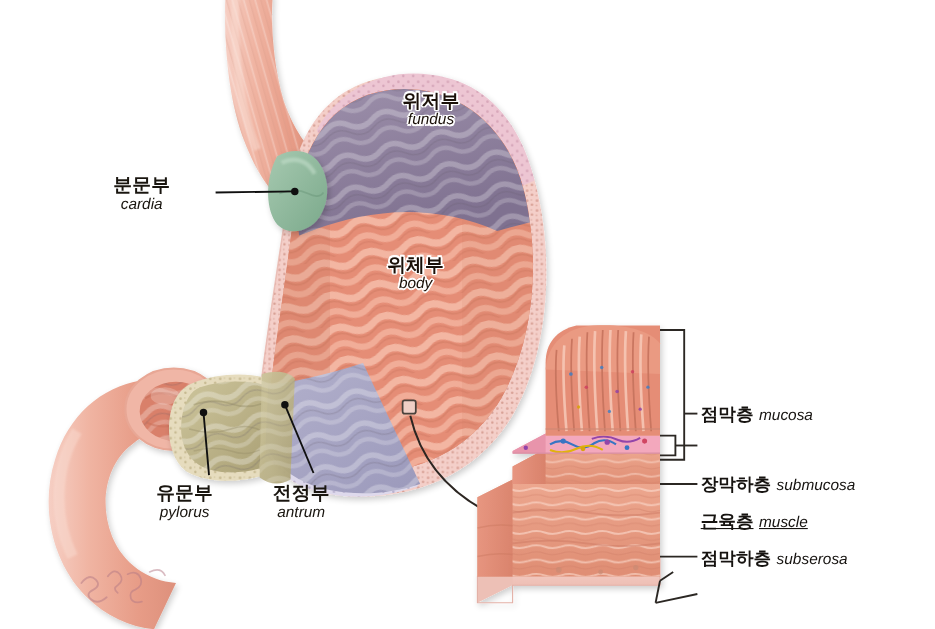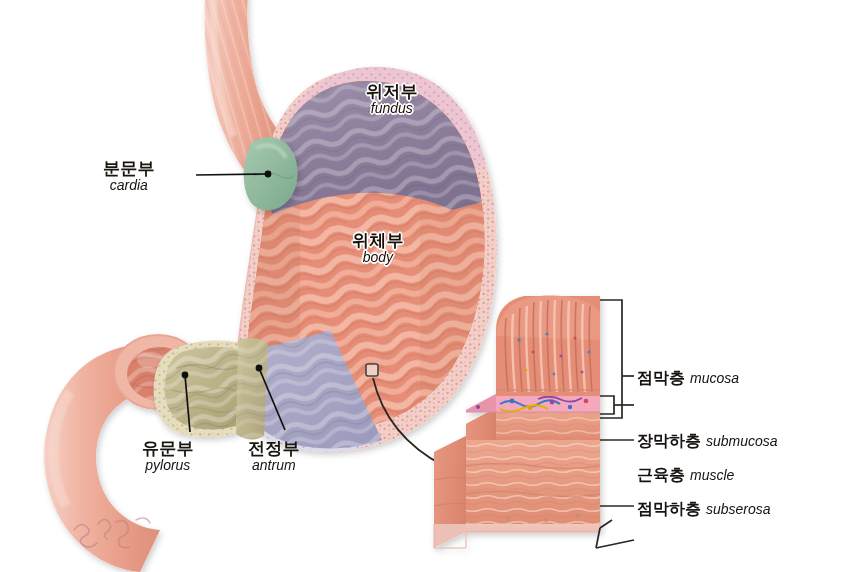--- a/index.html
+++ b/index.html
@@ -495,21 +495,21 @@
   </div>
 
   <div class="layer-lbl" style="left:637px; top:366px;">
     <b>점막층</b><i>mucosa</i>
   </div>
 
   <div class="layer-lbl" style="left:637px; top:429px;">
     <b>장막하층</b><i>submucosa</i>
   </div>
 
-  <div class="layer-lbl" style="left:637px; top:463px;">
+  <div class="layer-lbl" style="left:637px; top:463px;text-decoration:underline;">
     <b>근육층</b><i>muscle</i>
   </div>
 
   <div class="layer-lbl" style="left:637px; top:497px;">
     <b>점막하층</b><i>subserosa</i>
   </div>
 
 
 </div>
 

